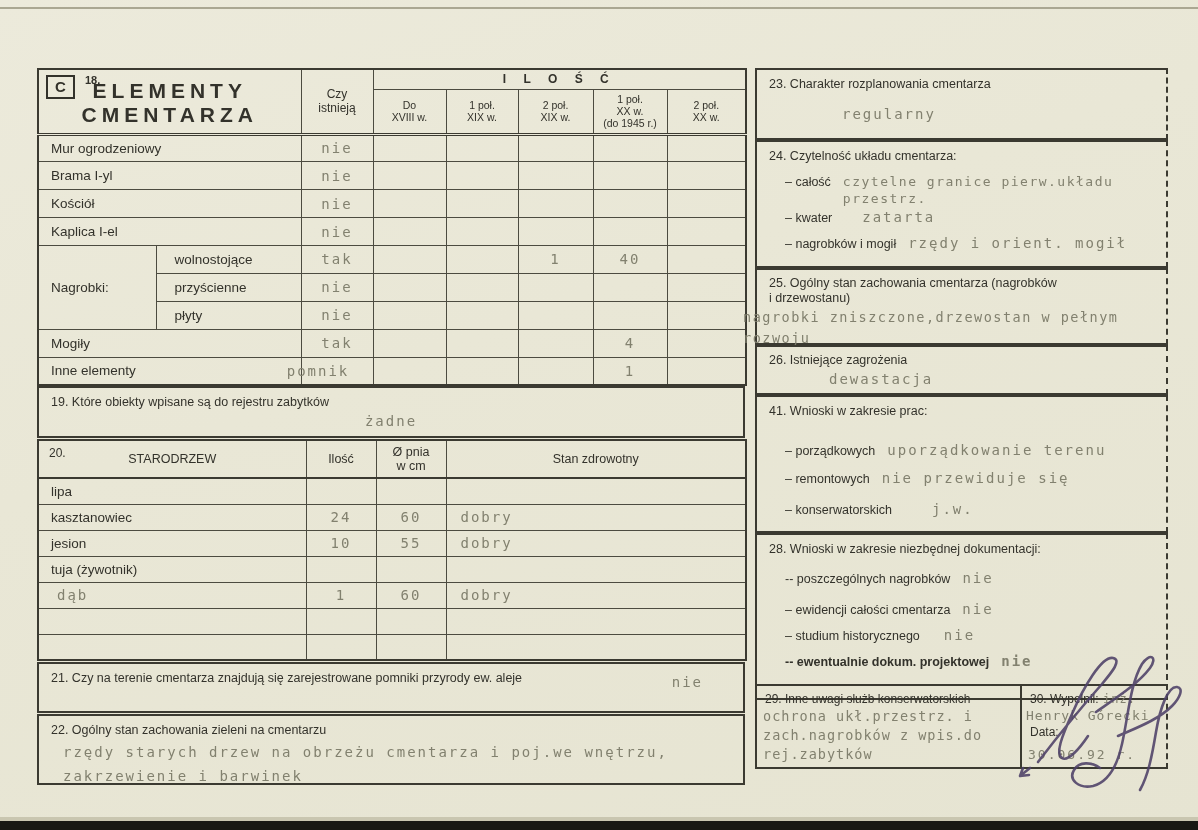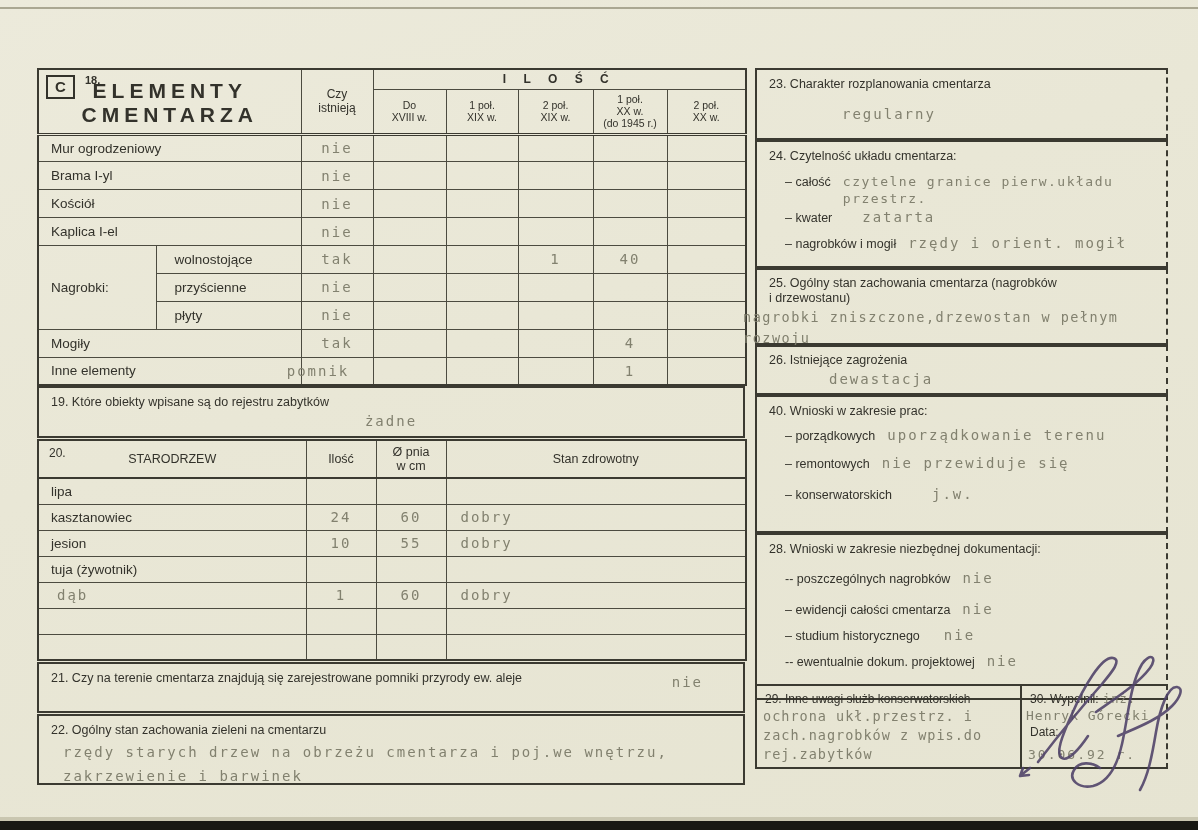--- a/index.html
+++ b/index.html
@@ -320,22 +320,22 @@
     <div class="typed answer" style="margin:1px 0 0 -14px; white-space:pre-line; line-height:21px; font-size:13.5px; letter-spacing:1.5px;">nagrobki zniszczone,drzewostan w pełnym
 rozwoju</div>
   </div>
 
   <div class="box" style="top:277px; height:50px;">
     <div class="sec-label tight">26. Istniejące zagrożenia</div>
     <div class="typed" style="margin:3px 0 0 72px;">dewastacja</div>
   </div>
 
   <div class="box" style="top:327px; height:138px;">
-    <div class="sec-label">40. Wnioski w zakresie prac:</div>
-    <div class="dash-item" style="margin-top:8px;">
+    <div class="sec-label">41. Wnioski w zakresie prac:</div>
+    <div class="dash-item" style="margin-top:23px;">
       <span class="lbl">– porządkowych</span>
       <span class="ans typed">uporządkowanie terenu</span>
     </div>
     <div class="dash-item" style="margin-top:11px;">
       <span class="lbl">– remontowych</span>
       <span class="ans typed">nie przewiduje się</span>
     </div>
     <div class="dash-item" style="margin-top:14px;">
       <span class="lbl">– konserwatorskich</span>
       <span class="ans typed" style="margin-left:40px;">j.w.</span>
@@ -349,21 +349,21 @@
       <span class="ans typed">nie</span>
     </div>
     <div class="dash-item" style="margin-top:14px;">
       <span class="lbl">– ewidencji całości cmentarza</span>
       <span class="ans typed">nie</span>
     </div>
     <div class="dash-item" style="">
       <span class="lbl">– studium historycznego</span>
       <span class="ans typed" style="margin-left:24px;">nie</span>
     </div>
-    <div class="dash-item" style="">
+    <div class="dash-item" style="font-weight:bold;">
       <span class="lbl">-- ewentualnie dokum. projektowej</span>
       <span class="ans typed">nie</span>
     </div>
   </div>
 
   <div class="box" style="top:616px; height:85px; display:flex;">
     <div style="width:265px; border-right:2px solid #3b3a31; position:relative;">
       <div class="sec-label tight" style="padding-left:8px; font-size:12px;">29. Inne uwagi służb konserwatorskich</div>
       <div class="typed answer" style="margin:0 0 0 6px; white-space:pre-line; line-height:19px; font-size:13.5px; letter-spacing:1px;">ochrona ukł.przestrz. i
 zach.nagrobków z wpis.do

